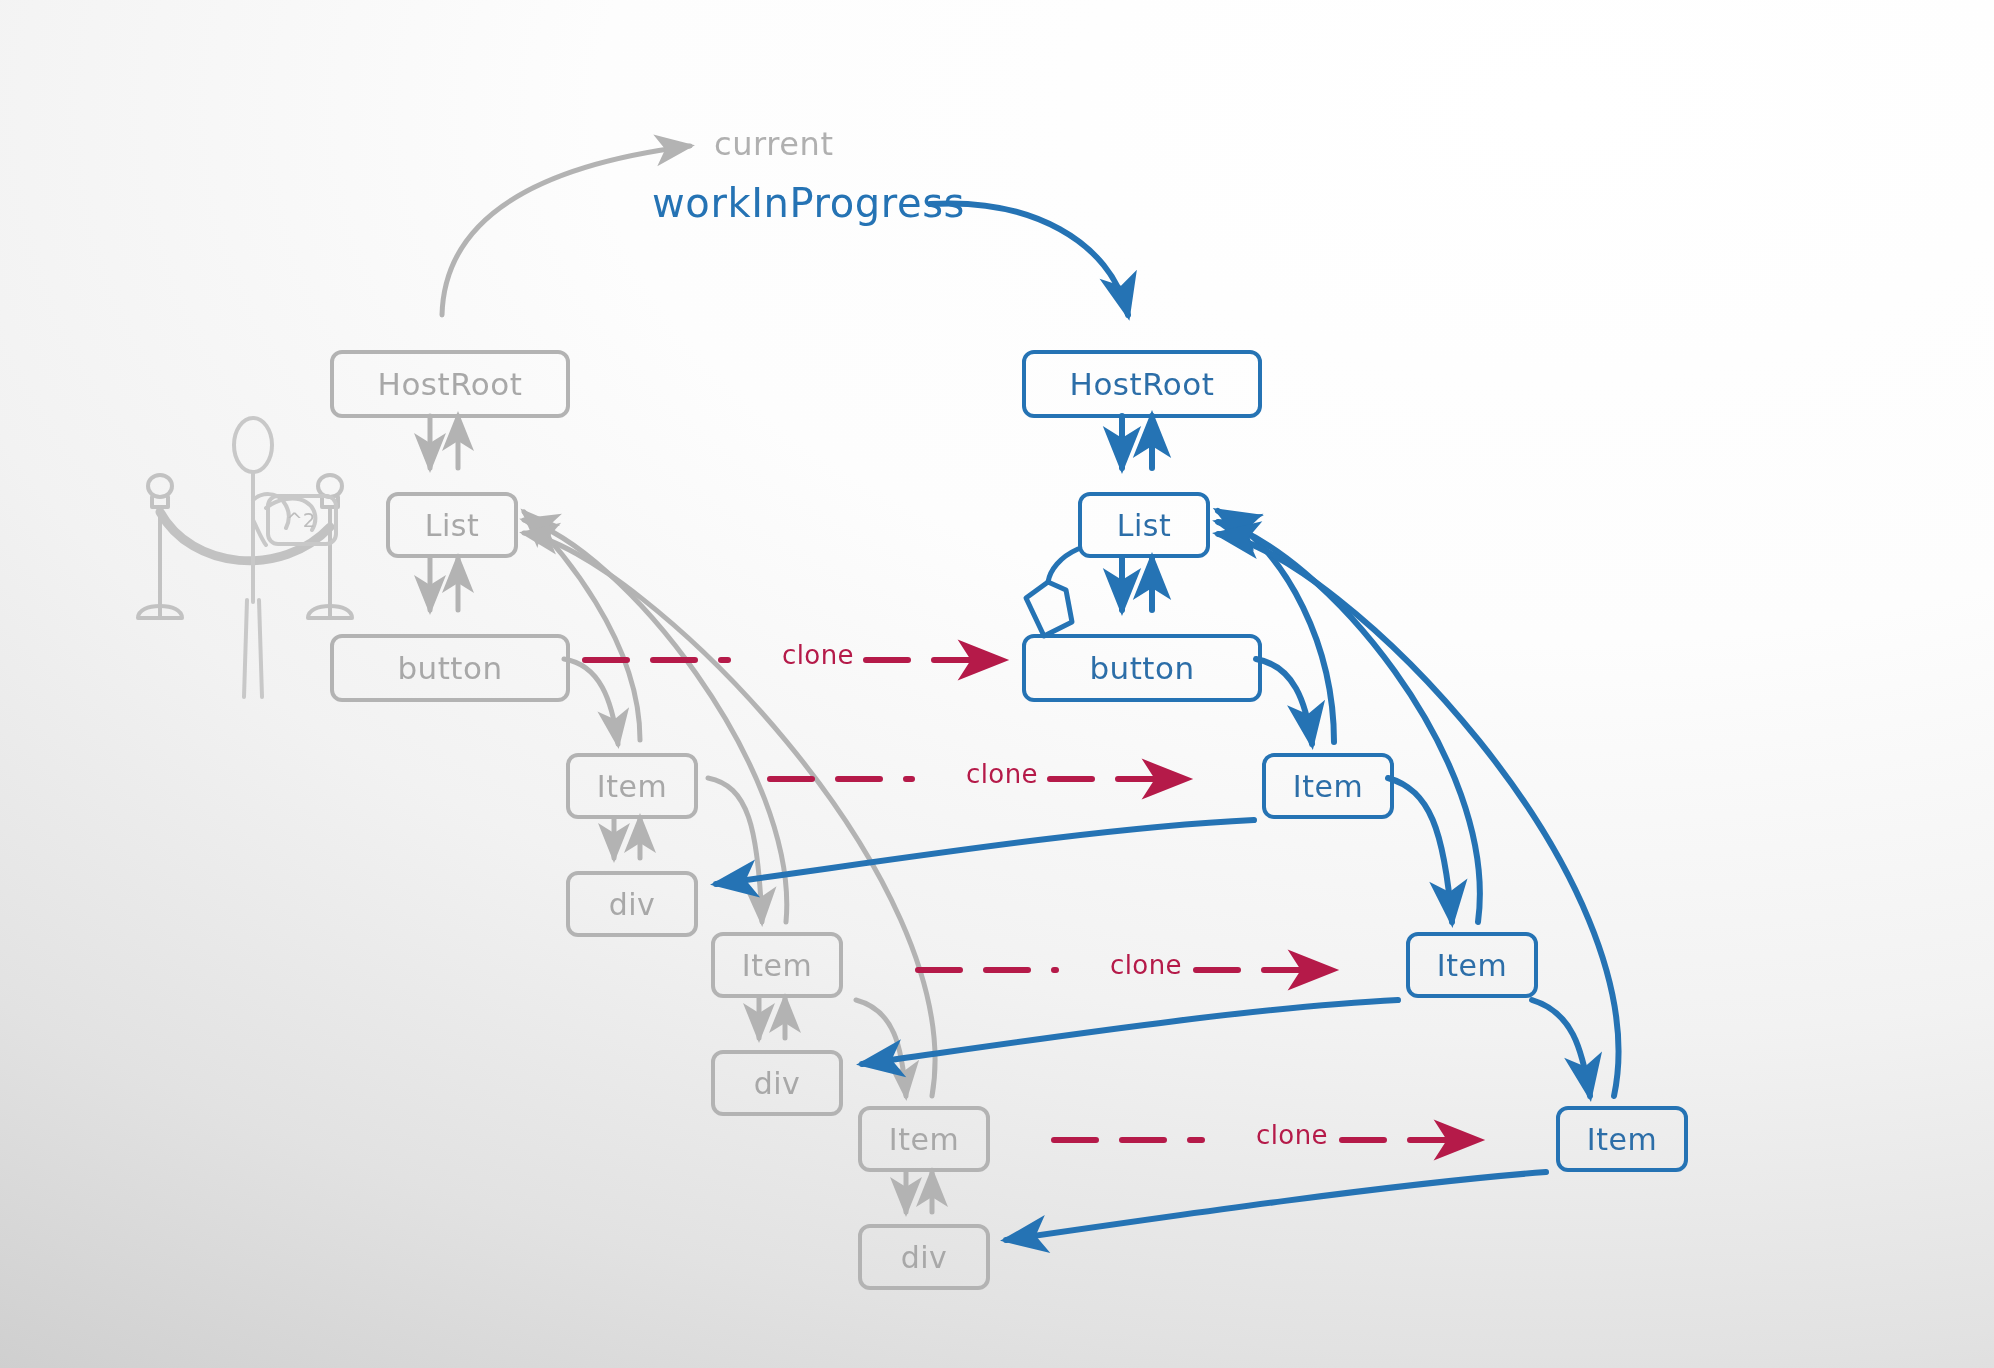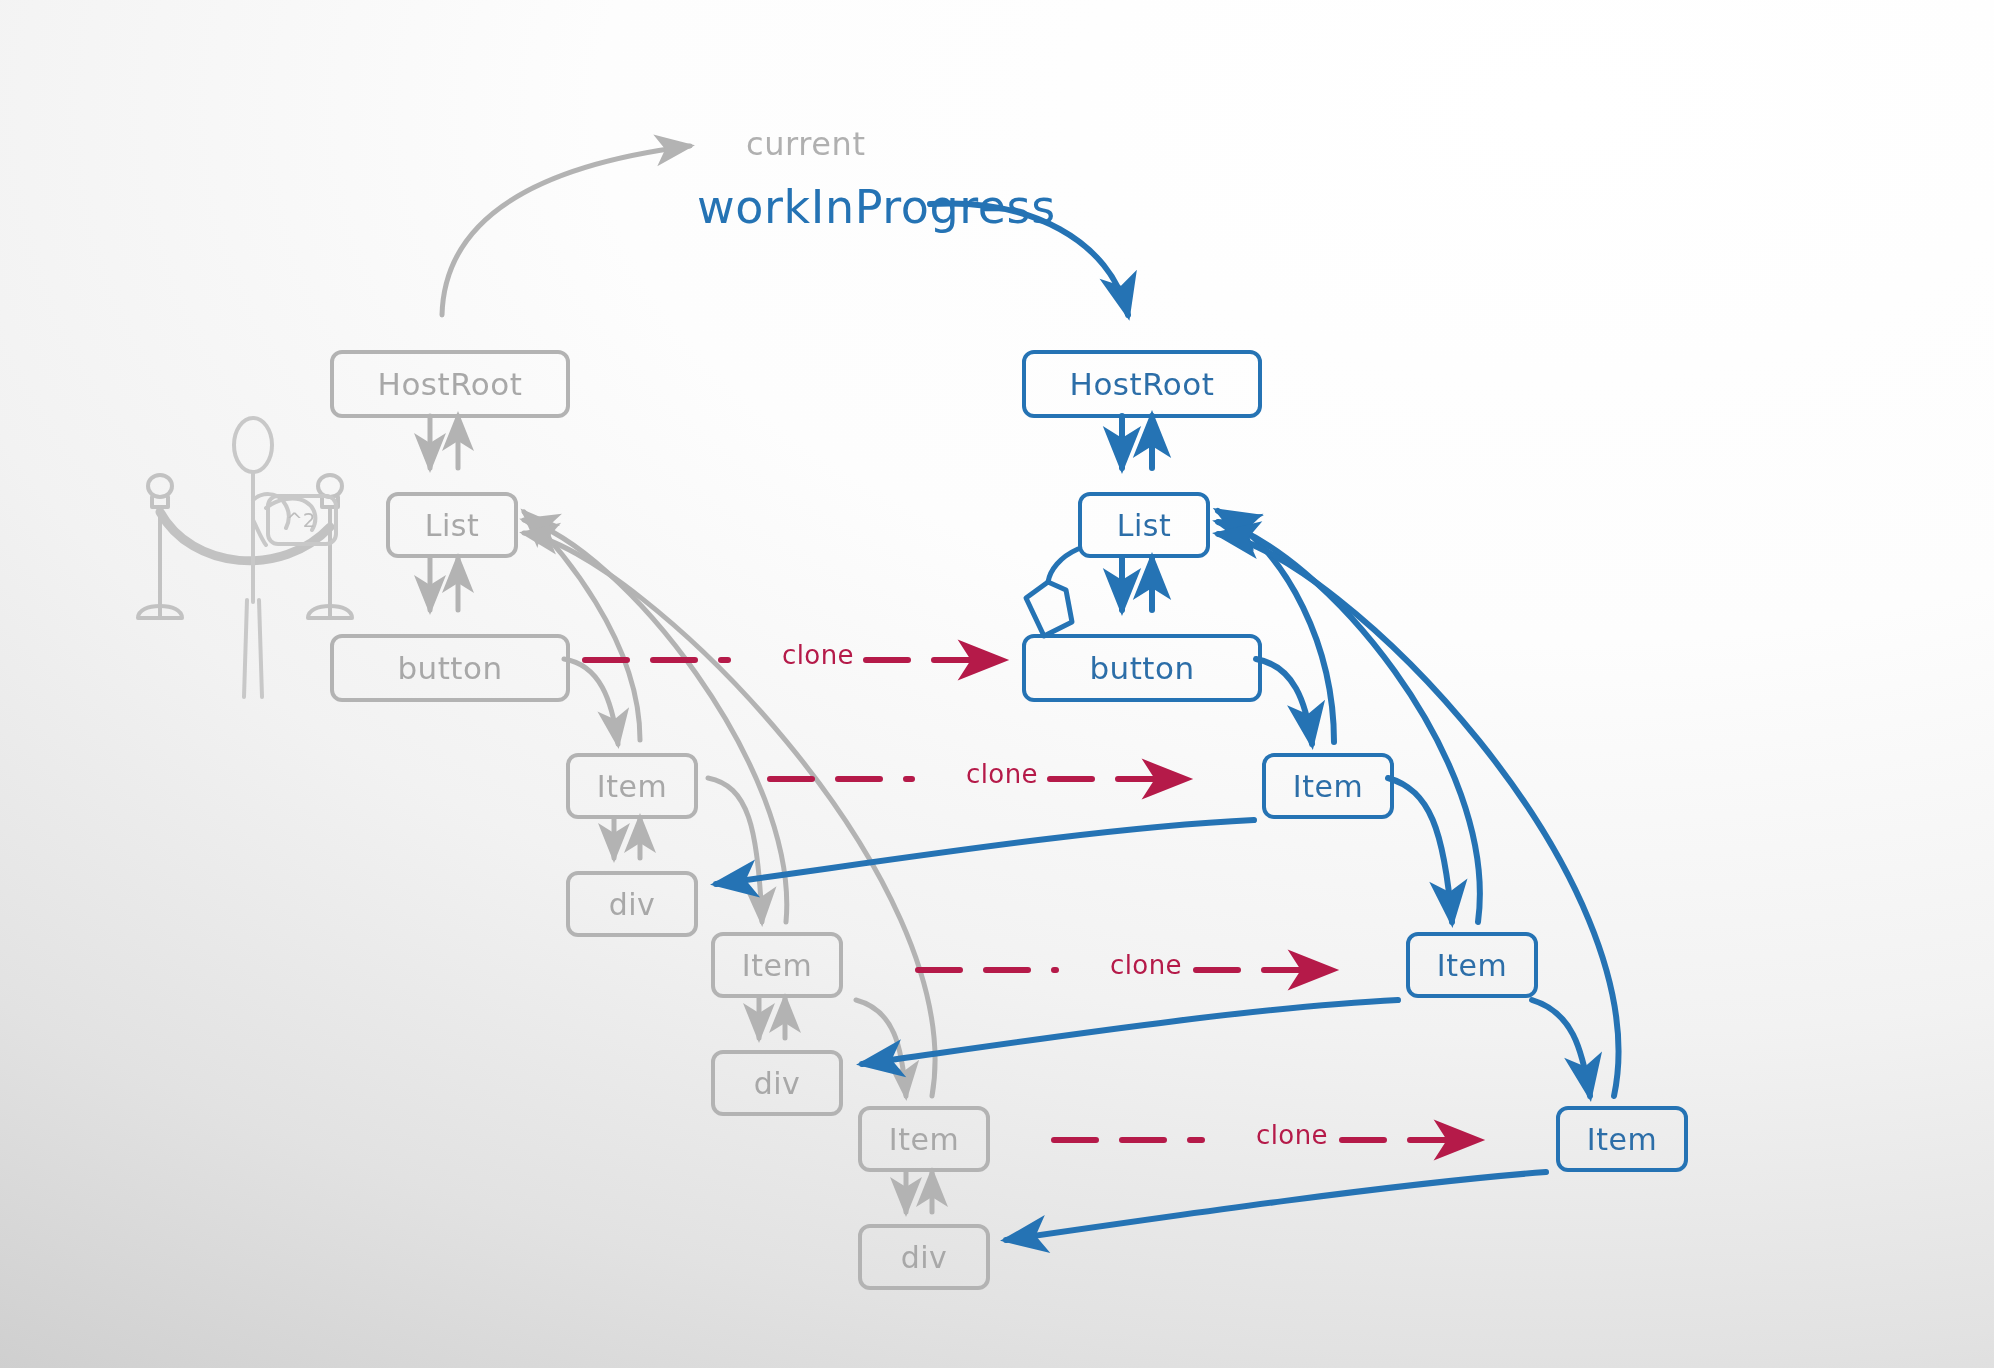--- a/index.html
+++ b/index.html
@@ -161,25 +161,25 @@
       <path d="M770,779  L912,779"></path>
       <path d="M1050,779 L1186,779" marker-end="url(#arrR)"></path>
       <path d="M1054,970 L1056,970" stroke="none"></path>
       <path d="M918,970  L1056,970"></path>
       <path d="M1196,970 L1332,970" marker-end="url(#arrR)"></path>
       <path d="M1054,1140 L1202,1140"></path>
       <path d="M1342,1140 L1478,1140" marker-end="url(#arrR)"></path>
     </g>
   </svg>
 
-  <div style="position:absolute;left:714px;top:125px;margin-left:32px;">
+  <div style="position:absolute;left:714px;top:125px;">
     <span class="tree-label" style="font-size:32px;color:#b0b0b0;">current</span>
   </div>
   <div style="position:absolute;left:652px;top:180px;">
-    <span class="tree-label" style="font-size:46px;color:#2573b4;margin-left:45px;">workInProgress</span>
+    <span class="tree-label" style="font-size:40px;color:#2573b4;">workInProgress</span>
   </div>
 
   <div class="node" style="position:absolute;left:330px;top:350px;width:232px;height:60px;
               border:4px solid #b3b3b3;border-radius:12px;
               display:flex;align-items:center;justify-content:center;">
     <span class="node-label" style="font-size:31px;color:#a8a8a8;">HostRoot</span>
   </div>
 
   <div class="node" style="position:absolute;left:386px;top:492px;width:124px;height:58px;
               border:4px solid #b3b3b3;border-radius:12px;

